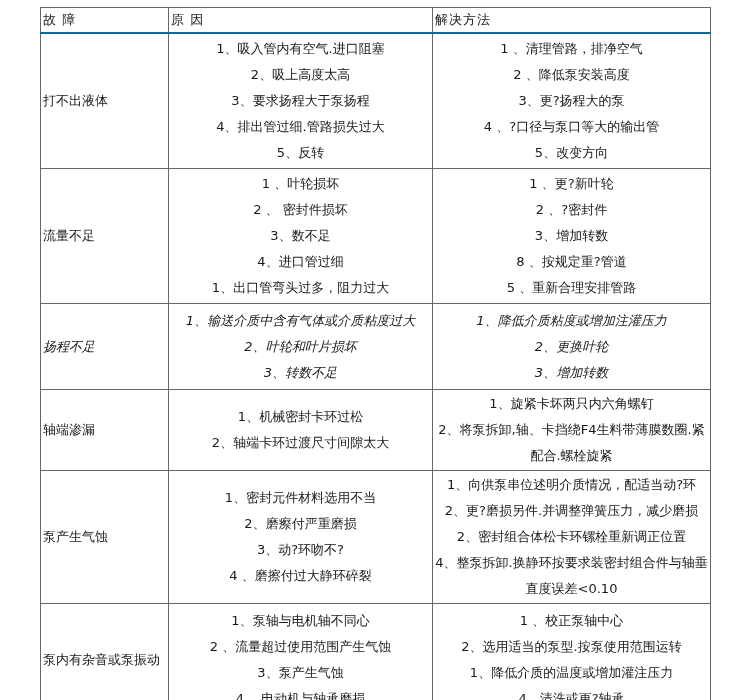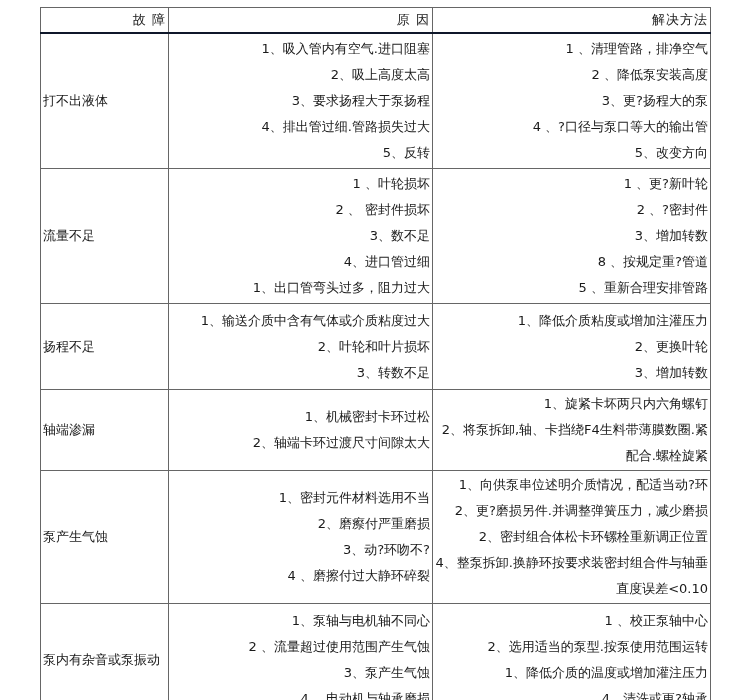--- a/index.html
+++ b/index.html
@@ -31,39 +31,39 @@
   table.trouble td {
     border: 1px solid #666666;
     font-size: 13px;
     font-weight: normal;
     vertical-align: middle;
     padding: 1px 2px;
     overflow: hidden;
   }
   table.trouble thead th {
     height: 22px;
-    text-align: right;
-    border-bottom: 2px solid #0f172a;
+    text-align: left;
+    border-bottom: 2px solid #0369a1;
     letter-spacing: 1px;
   }
   td.fault {
     text-align: left;
   }
   td.causes, td.solutions {
-    text-align: right;
+    text-align: center;
   }
   .item {
     line-height: 26px;
     white-space: normal;
     word-break: break-all;
   }
   
   tbody tr:nth-child(1) td { height: 132px; }
   tbody tr:nth-child(2) td { height: 132px; }
-  tbody tr:nth-child(3) td { height: 83px; }
+  tbody tr:nth-child(3) td { height: 83px; font-style: italic; }
   tbody tr:nth-child(4) td { height: 77px; }
   tbody tr:nth-child(5) td { height: 130px; }
   tbody tr:nth-child(6) td { height: 110px; }
 </style>
 </head>
 <body>
 
 <div class="page">
   <table class="trouble">
     <colgroup>

